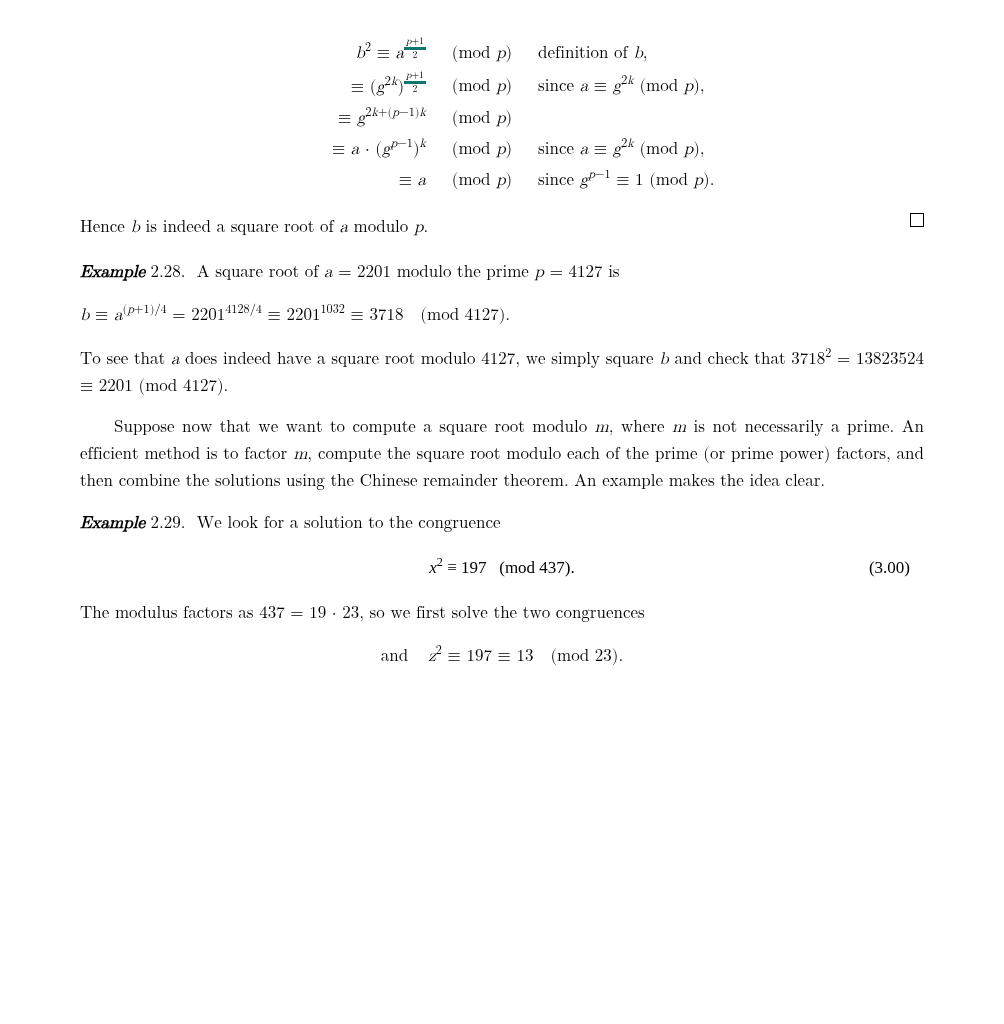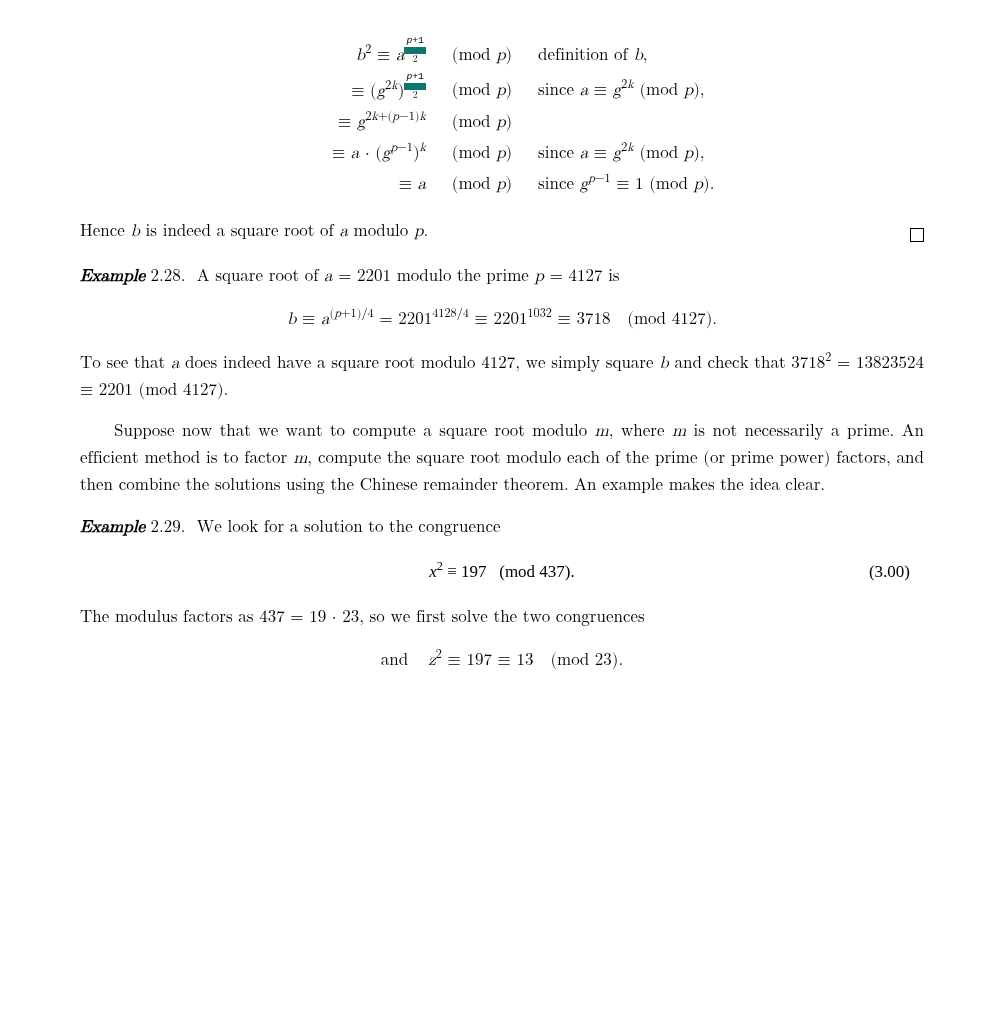--- a/index.html
+++ b/index.html
@@ -41,21 +41,21 @@
     }
 
     .align-table .td-right {
       text-align: left;
       min-width: 200px;
     }
 
     .proof-end {
       display: flex;
       justify-content: space-between;
-      align-items: flex-end;
+      align-items: flex-start;
       margin: 2px 0 18px 0;
     }
 
     .proof-end-text {
       font-size: 17px;
     }
 
     .qed-box {
       width: 14px;
       height: 14px;
@@ -68,21 +68,20 @@
       margin-bottom: 14px;
       text-align: justify;
     }
 
     .example-label {
       font-style: italic;
       font-weight: bold;
     }
 
     .centered-math {
-      text-align: center;
       margin: 16px 0;
     }
 
     .numbered-eq {
       display: flex;
       justify-content: center;
       align-items: flex-start;
       margin: 18px 14px;
       position: relative;
       font-family: Liberation Serif, serif;
@@ -122,23 +121,22 @@
     .frac {
       display: inline-block;
       vertical-align: middle;
       text-align: center;
       font-size: 0.8em;
       line-height: 1.1;
     }
 
     .frac .num {
       display: block;
-      border-bottom: 7px solid #0f766e;
+      border-bottom: 3px solid #0f766e;
       padding: 0 2px;
-      font-family: Liberation Mono, monospace;
     }
 
     .frac .den {
       display: block;
       padding: 0 2px;
     }
 
     .align-wrapper {
       display: flex;
       justify-content: center;

